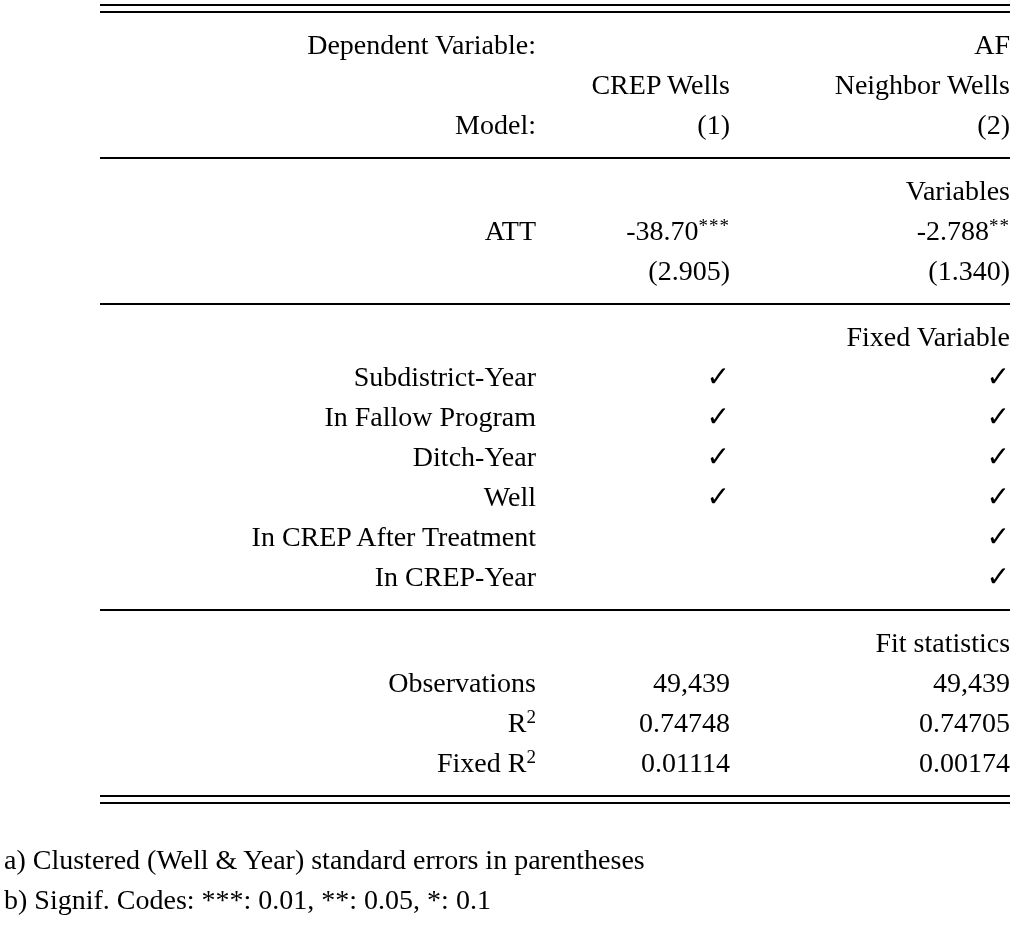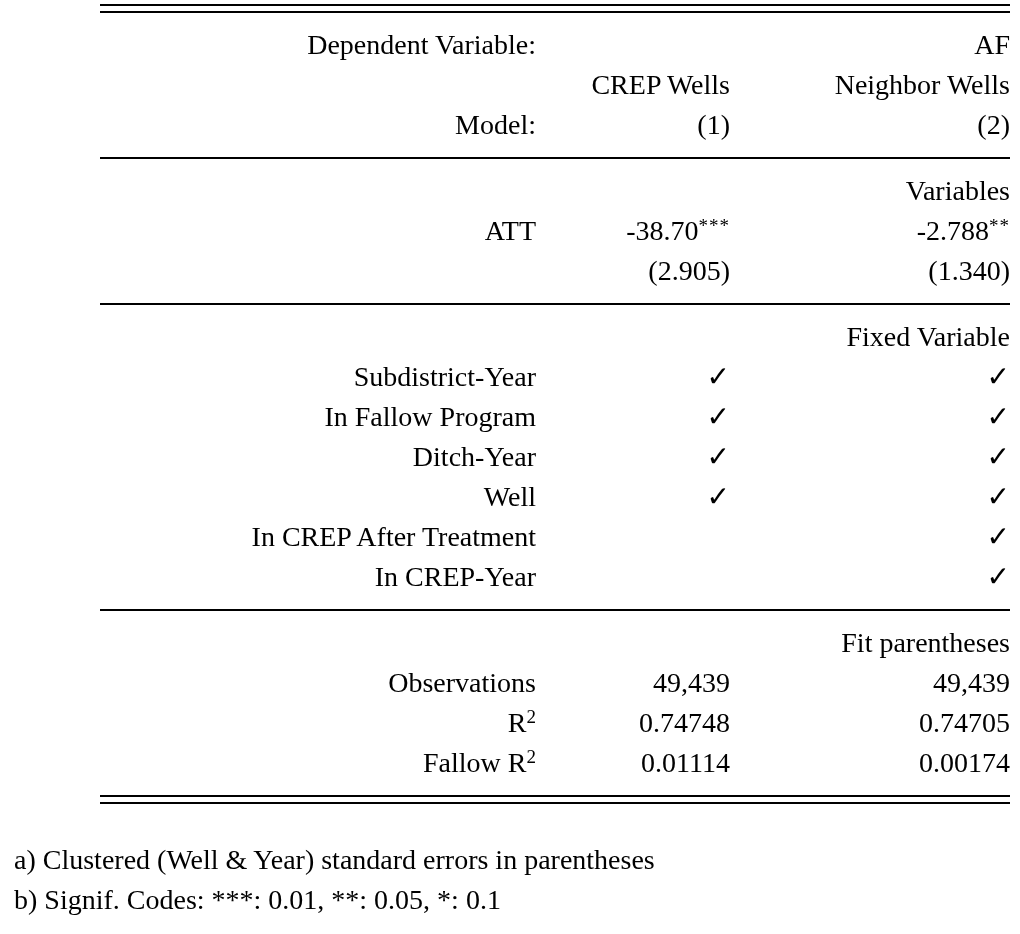--- a/index.html
+++ b/index.html
@@ -51,21 +51,21 @@
     letter-spacing: 1px;
   }
   sup.exp {
     font-size: 0.68em;
     line-height: 0;
     vertical-align: 9px;
   }
   .check { font-size: 28px; }
   .notes {
     margin-top: 36px;
-    padding-left: 14px;
+    padding-left: 4px;
     font-size: 28px;
     line-height: 40px;
   }
 </style>
 </head>
 <body>
 
 <div class="table-wrap">
 
   <div class="double-rule"></div>
@@ -167,34 +167,34 @@
   <div class="rule"></div>
 
   <table class="sec">
     <colgroup>
         <col class="c-label">
         <col class="c-m1">
         <col class="c-m2">
       </colgroup>
     <tbody>
         <tr>
-      <td class="lab italic" colspan="3">Fit parentheses</td>
+      <td class="lab italic" colspan="3">Fit statistics</td>
     </tr>
     <tr>
       <td class="lab">Observations</td>
       <td class="val">49,439</td>
       <td class="val">49,439</td>
     </tr>
     <tr>
       <td class="lab"><span>R</span><sup class="exp">2</sup></td>
       <td class="val">0.74748</td>
       <td class="val">0.74705</td>
     </tr>
     <tr>
-      <td class="lab"><span>Fallow R</span><sup class="exp">2</sup></td>
+      <td class="lab"><span>Fixed R</span><sup class="exp">2</sup></td>
       <td class="val">0.01114</td>
       <td class="val">0.00174</td>
     </tr>
   </tbody>
     </table>
 
   <div class="double-rule"></div>
 
 </div>
 

